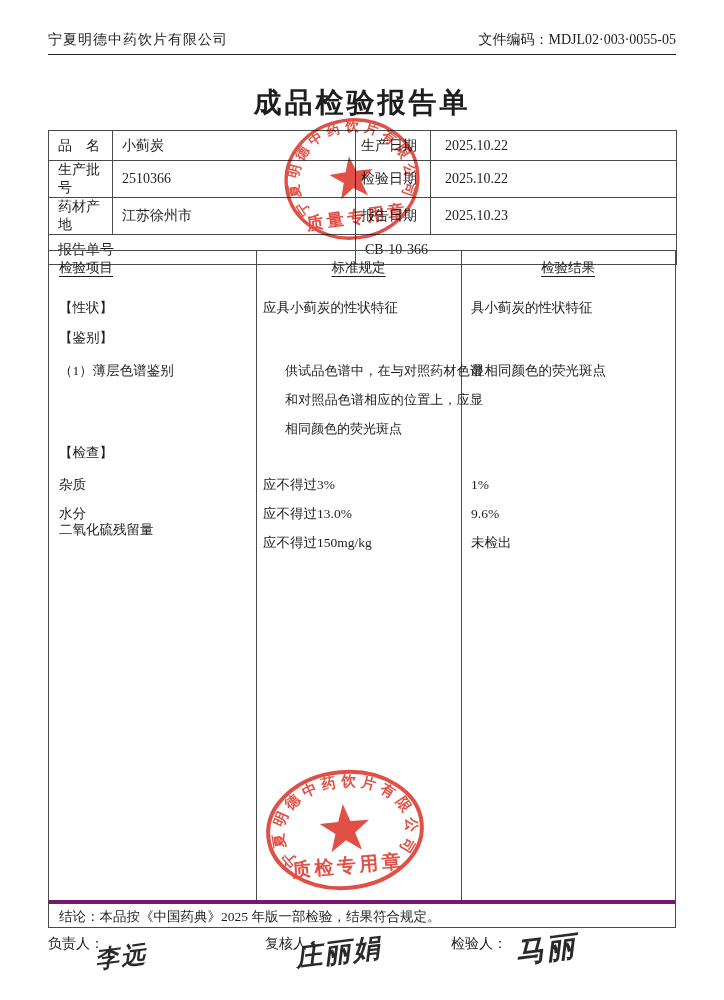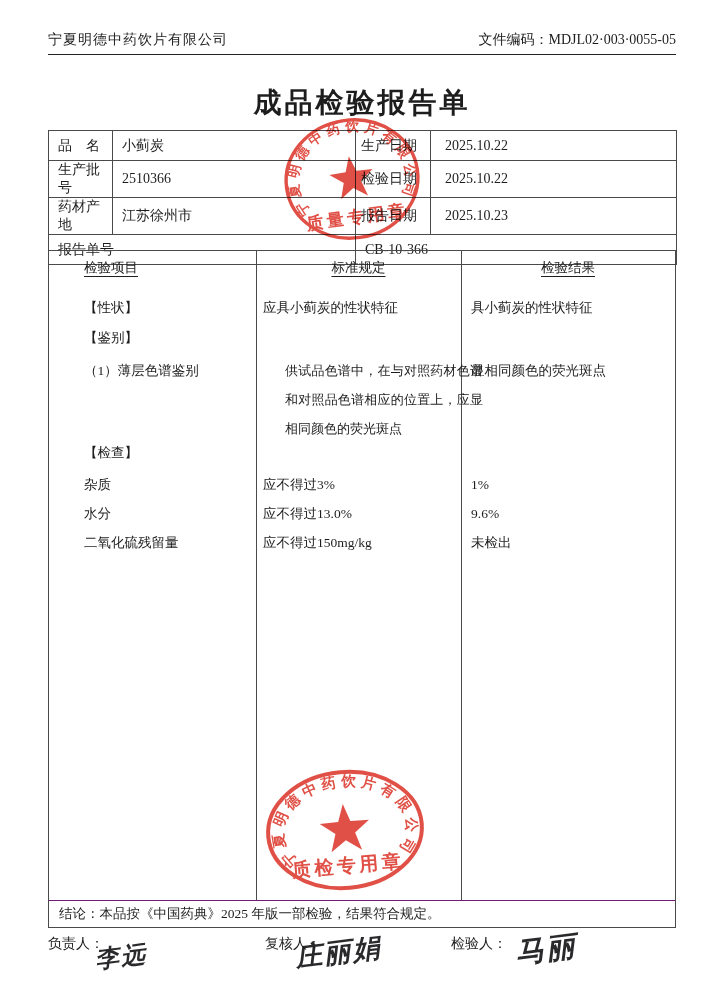--- a/index.html
+++ b/index.html
@@ -23,27 +23,27 @@
   
   .big-table { position:absolute; left:48px; top:250px; width:628px; height:678px; border:1px solid #4a4a4a; }
   .bt-body { position:relative; width:626px; height:649px; }
   .bt-div { position:absolute; top:0; width:0; height:649px; border-left:1px solid #4a4a4a; }
   .bt-div1 { left:207px; } .bt-div2 { left:412px; }
   .bt-line { position:absolute; height:22px; line-height:22px; font-size:13.5px; white-space:nowrap; }
   .bt-head { font-size:13.5px; }
   .bt-head span { text-decoration:underline; text-underline-offset:4px; }
   .hd2 { left:207px; width:205px; text-align:center; }
   .hd3 { left:412px; width:214px; text-align:center; }
-  .c1 { left:10px;margin-left:25px; }
+  .c1 { left:10px; }
   .c2 { left:214px; }
   .c3 { left:422px; }
   .bt-wrap { position:absolute; left:212px; width:198px; font-size:13px; line-height:29px;
              white-space:normal; height:auto; text-align:justify;margin-left:24px; }
   .bt-conclusion { position:absolute; left:0; bottom:0; width:626px; height:27px; line-height:26px;
-                   border-top:1px solid #701a75; font-size:13.5px; padding-left:10px; }
+                   border-top:4px solid #701a75; font-size:13.5px; padding-left:10px; }
   
   .sig-label { position:absolute; font-size:14px; }
   .sig-name  { position:absolute; font-size:27px; color:#17171a;
                font-family:"DejaVu Serif","Liberation Serif",serif;
                transform:rotate(-7deg) skewX(-14deg); transform-origin:left bottom; opacity:.92;
                letter-spacing:2px; font-weight:bold; }
   
   .stamp { position:absolute; mix-blend-mode:multiply; opacity:.88; pointer-events:none; }
   .stamp-upper { left:252px; top:103px; }
   .stamp-lower { left:240px; top:758px; }
@@ -113,21 +113,21 @@
       <div class="bt-line c1" style="top:191px">【检查】</div>
 
       <div class="bt-line c1" style="top:223px">杂质</div>
       <div class="bt-line c2" style="top:223px">应不得过3%</div>
       <div class="bt-line c3" style="top:223px">1%</div>
 
       <div class="bt-line c1" style="top:252px">水分</div>
       <div class="bt-line c2" style="top:252px">应不得过13.0%</div>
       <div class="bt-line c3" style="top:252px">9.6%</div>
 
-      <div class="bt-line c1" style="top:281px">二氧化硫残留量</div>
+      <div class="bt-line c1" style="top:268px">二氧化硫残留量</div>
       <div class="bt-line c2" style="top:281px">应不得过150mg/kg</div>
       <div class="bt-line c3" style="top:281px">未检出</div>
     </div>
     <div class="bt-conclusion">结论：本品按《中国药典》2025 年版一部检验，结果符合规定。</div>
   </div>
 
   <div class="sig-label" style="left:48px;  top:935px">负责人：</div>
   <div class="sig-label" style="left:265px; top:935px">复核人：</div>
   <div class="sig-label" style="left:451px; top:935px">检验人：</div>
   <div class="sig-name" style="left:95px;  top:944px; font-size:24px">李远</div>

